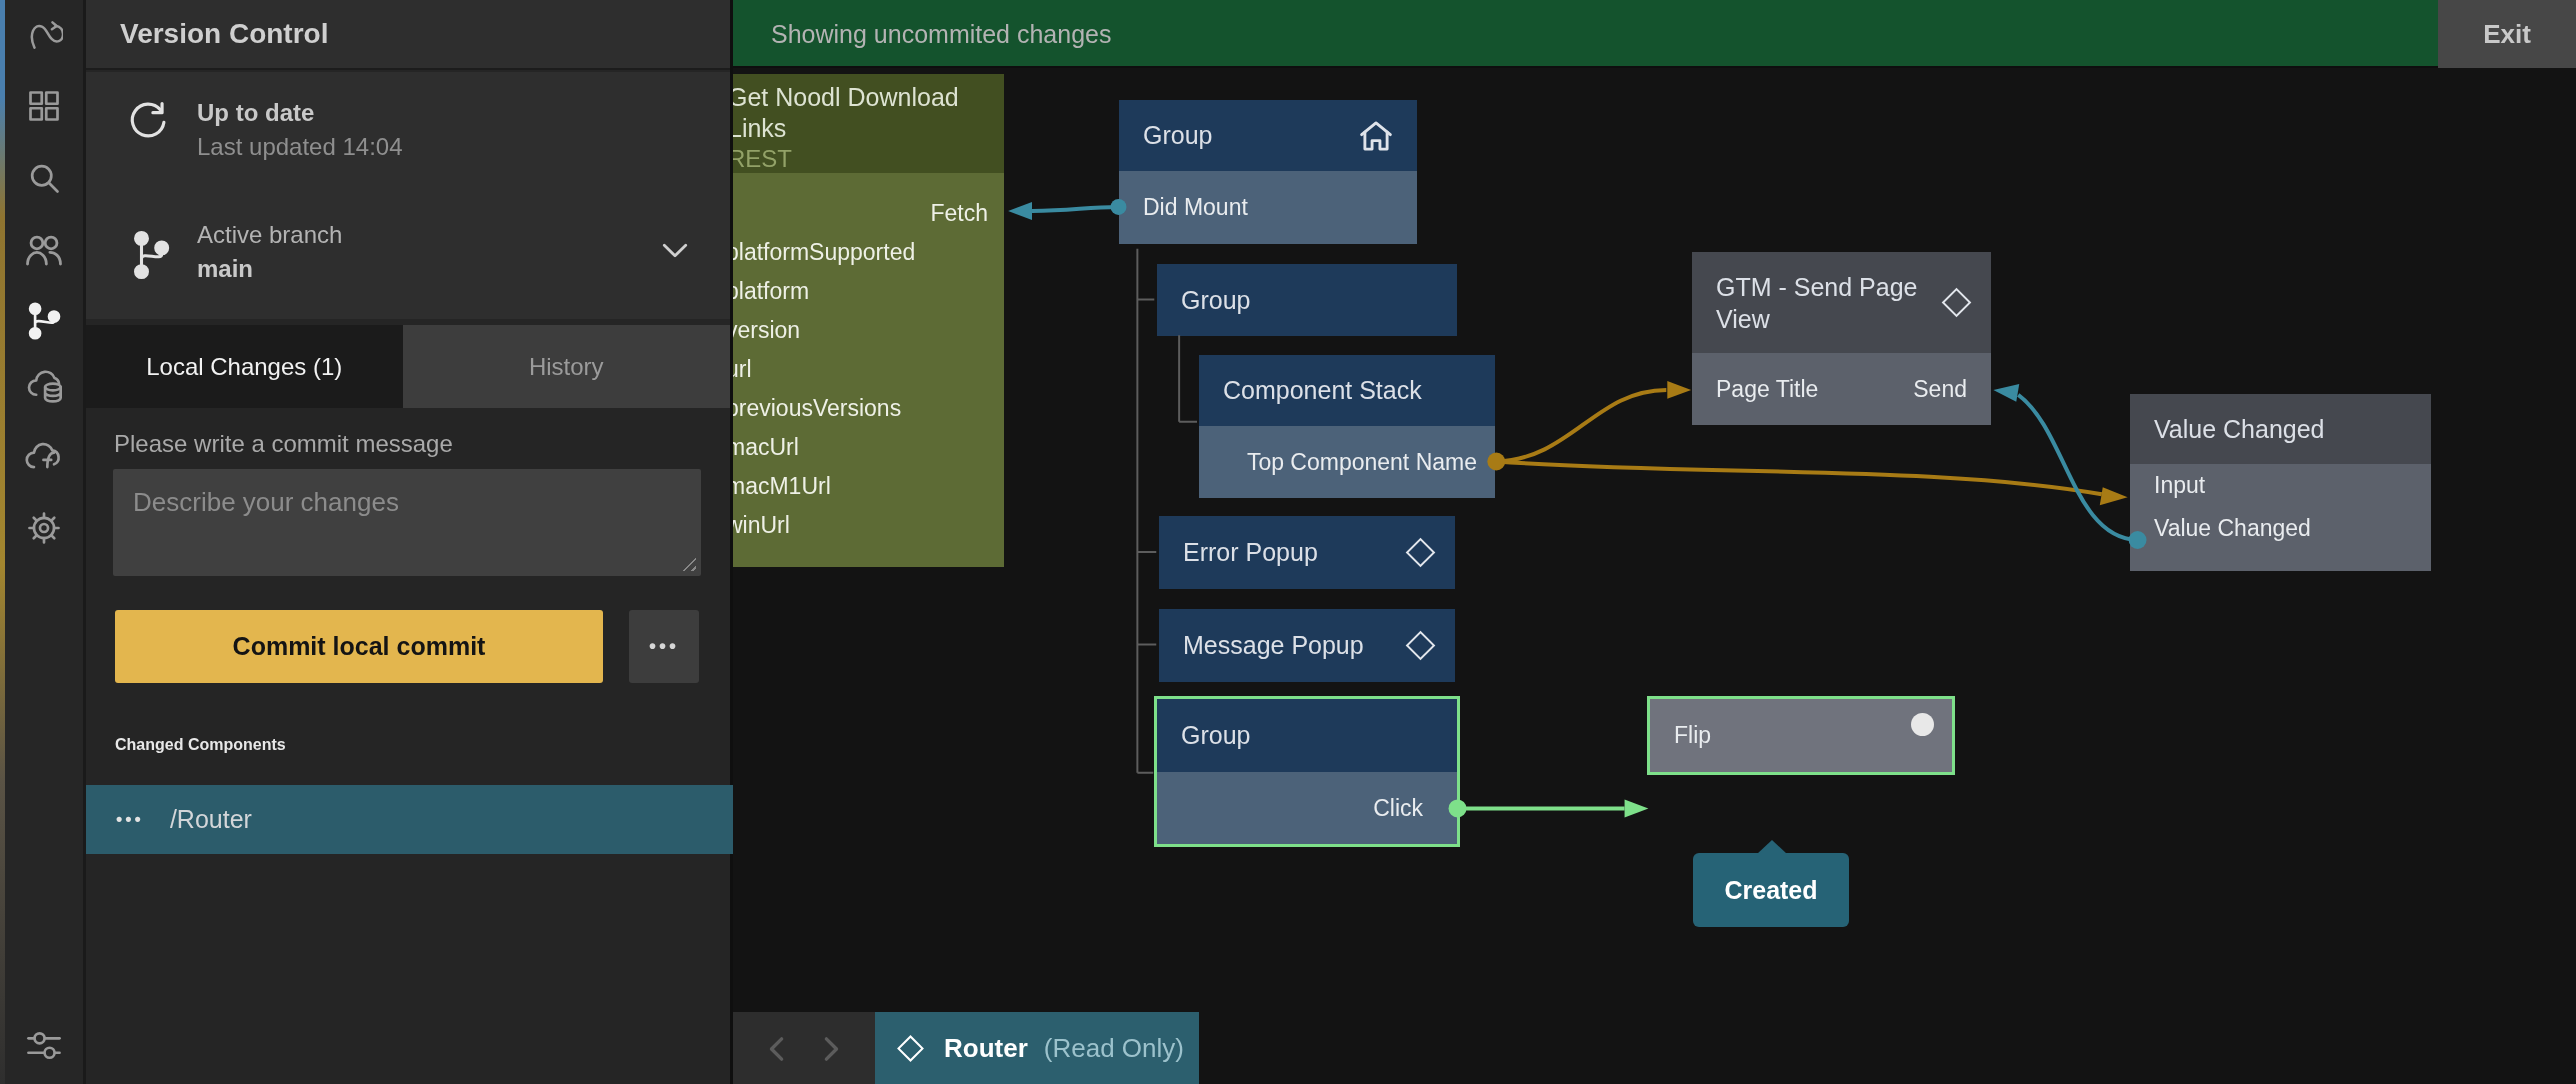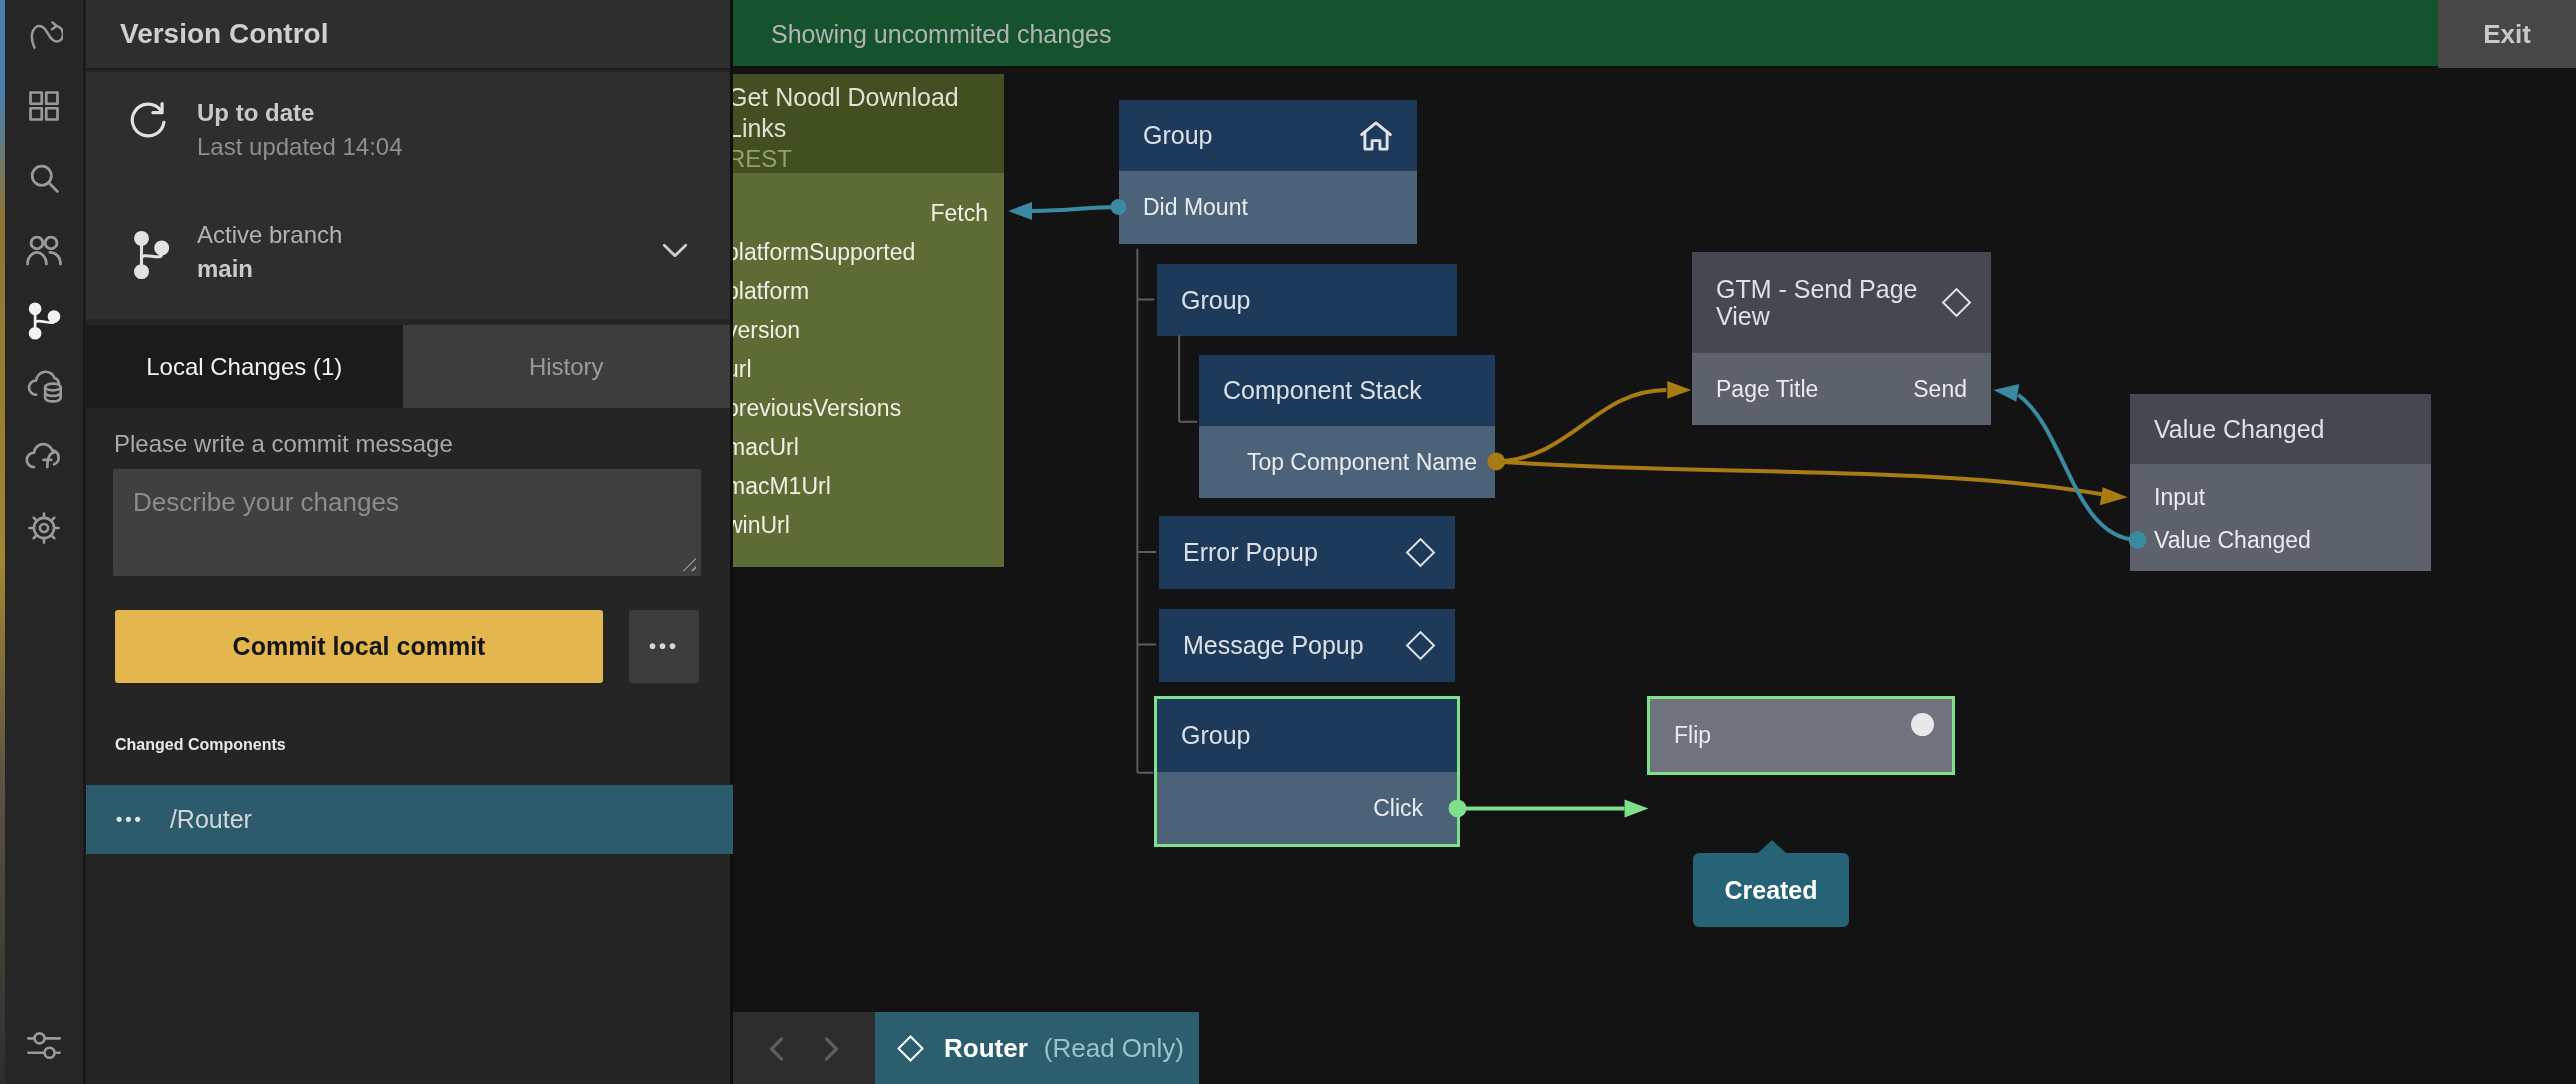--- a/index.html
+++ b/index.html
@@ -316,36 +316,36 @@
       </div>
       <div class="node-body" style="height:72px">
         <div class="prow right" style="height:72px;padding-right:18px">
             <span>Top Component Name</span>
           </div>
       </div>
     </div>
 
     <div class="node grayn" style="left:959px;top:184px;width:299px">
       <div class="node-header" style="height:101px">
-        <span style="width:214px;line-height:27px">GTM - Send Page View</span>
+        <span style="width:214px;line-height:32px">GTM - Send Page View</span>
         <span class="diamond-icon"></span>
       </div>
       <div class="node-body" style="height:72px">
         <div class="prow split" style="height:72px">
           <span>Page Title</span>
           <span>Send</span>
         </div>
       </div>
     </div>
 
     <div class="node grayn" style="left:1397px;top:326px;width:301px">
       <div class="node-header" style="height:70px">
         <span>Value Changed</span>
       </div>
-      <div class="node-body" style="height:107px;padding-top:12px">
+      <div class="node-body" style="height:107px;">
         <div class="prow" style="height:43px">
             <span>Input</span>
           </div>
         <div class="prow" style="height:43px">
             <span>Value Changed</span>
           </div>
       </div>
     </div>
 
     <div class="node navy" style="left:426px;top:448px;width:296px">

